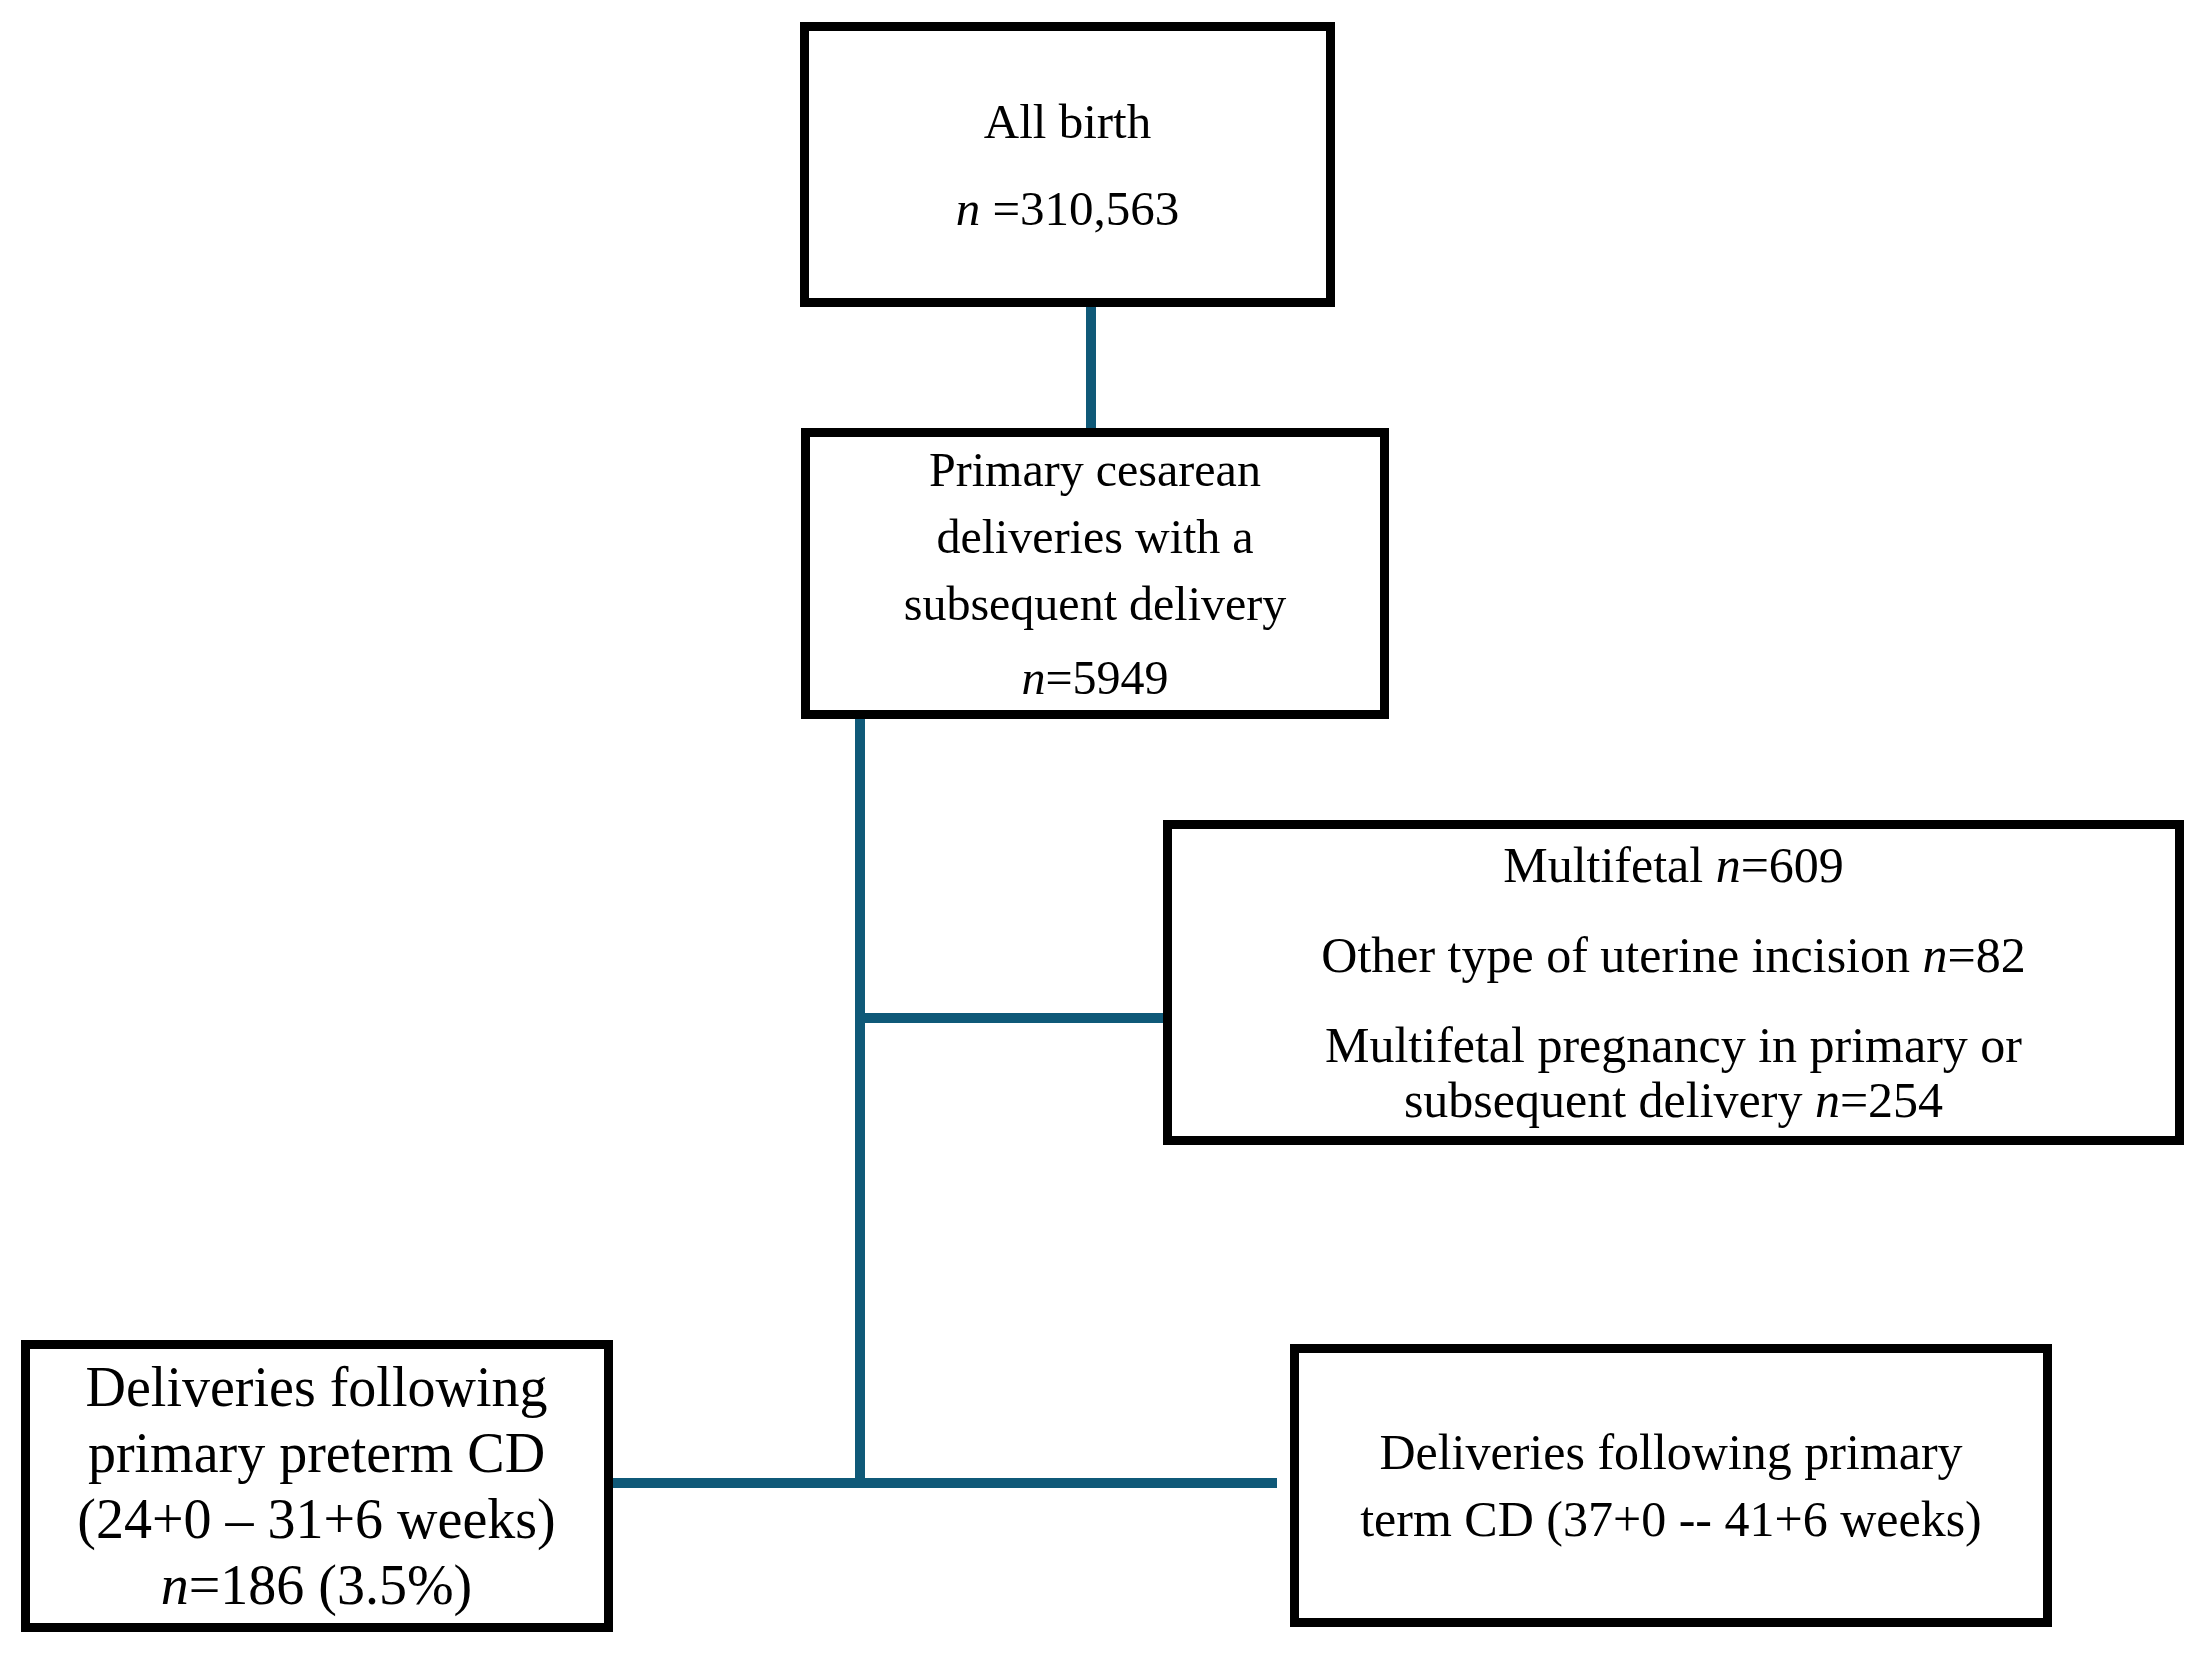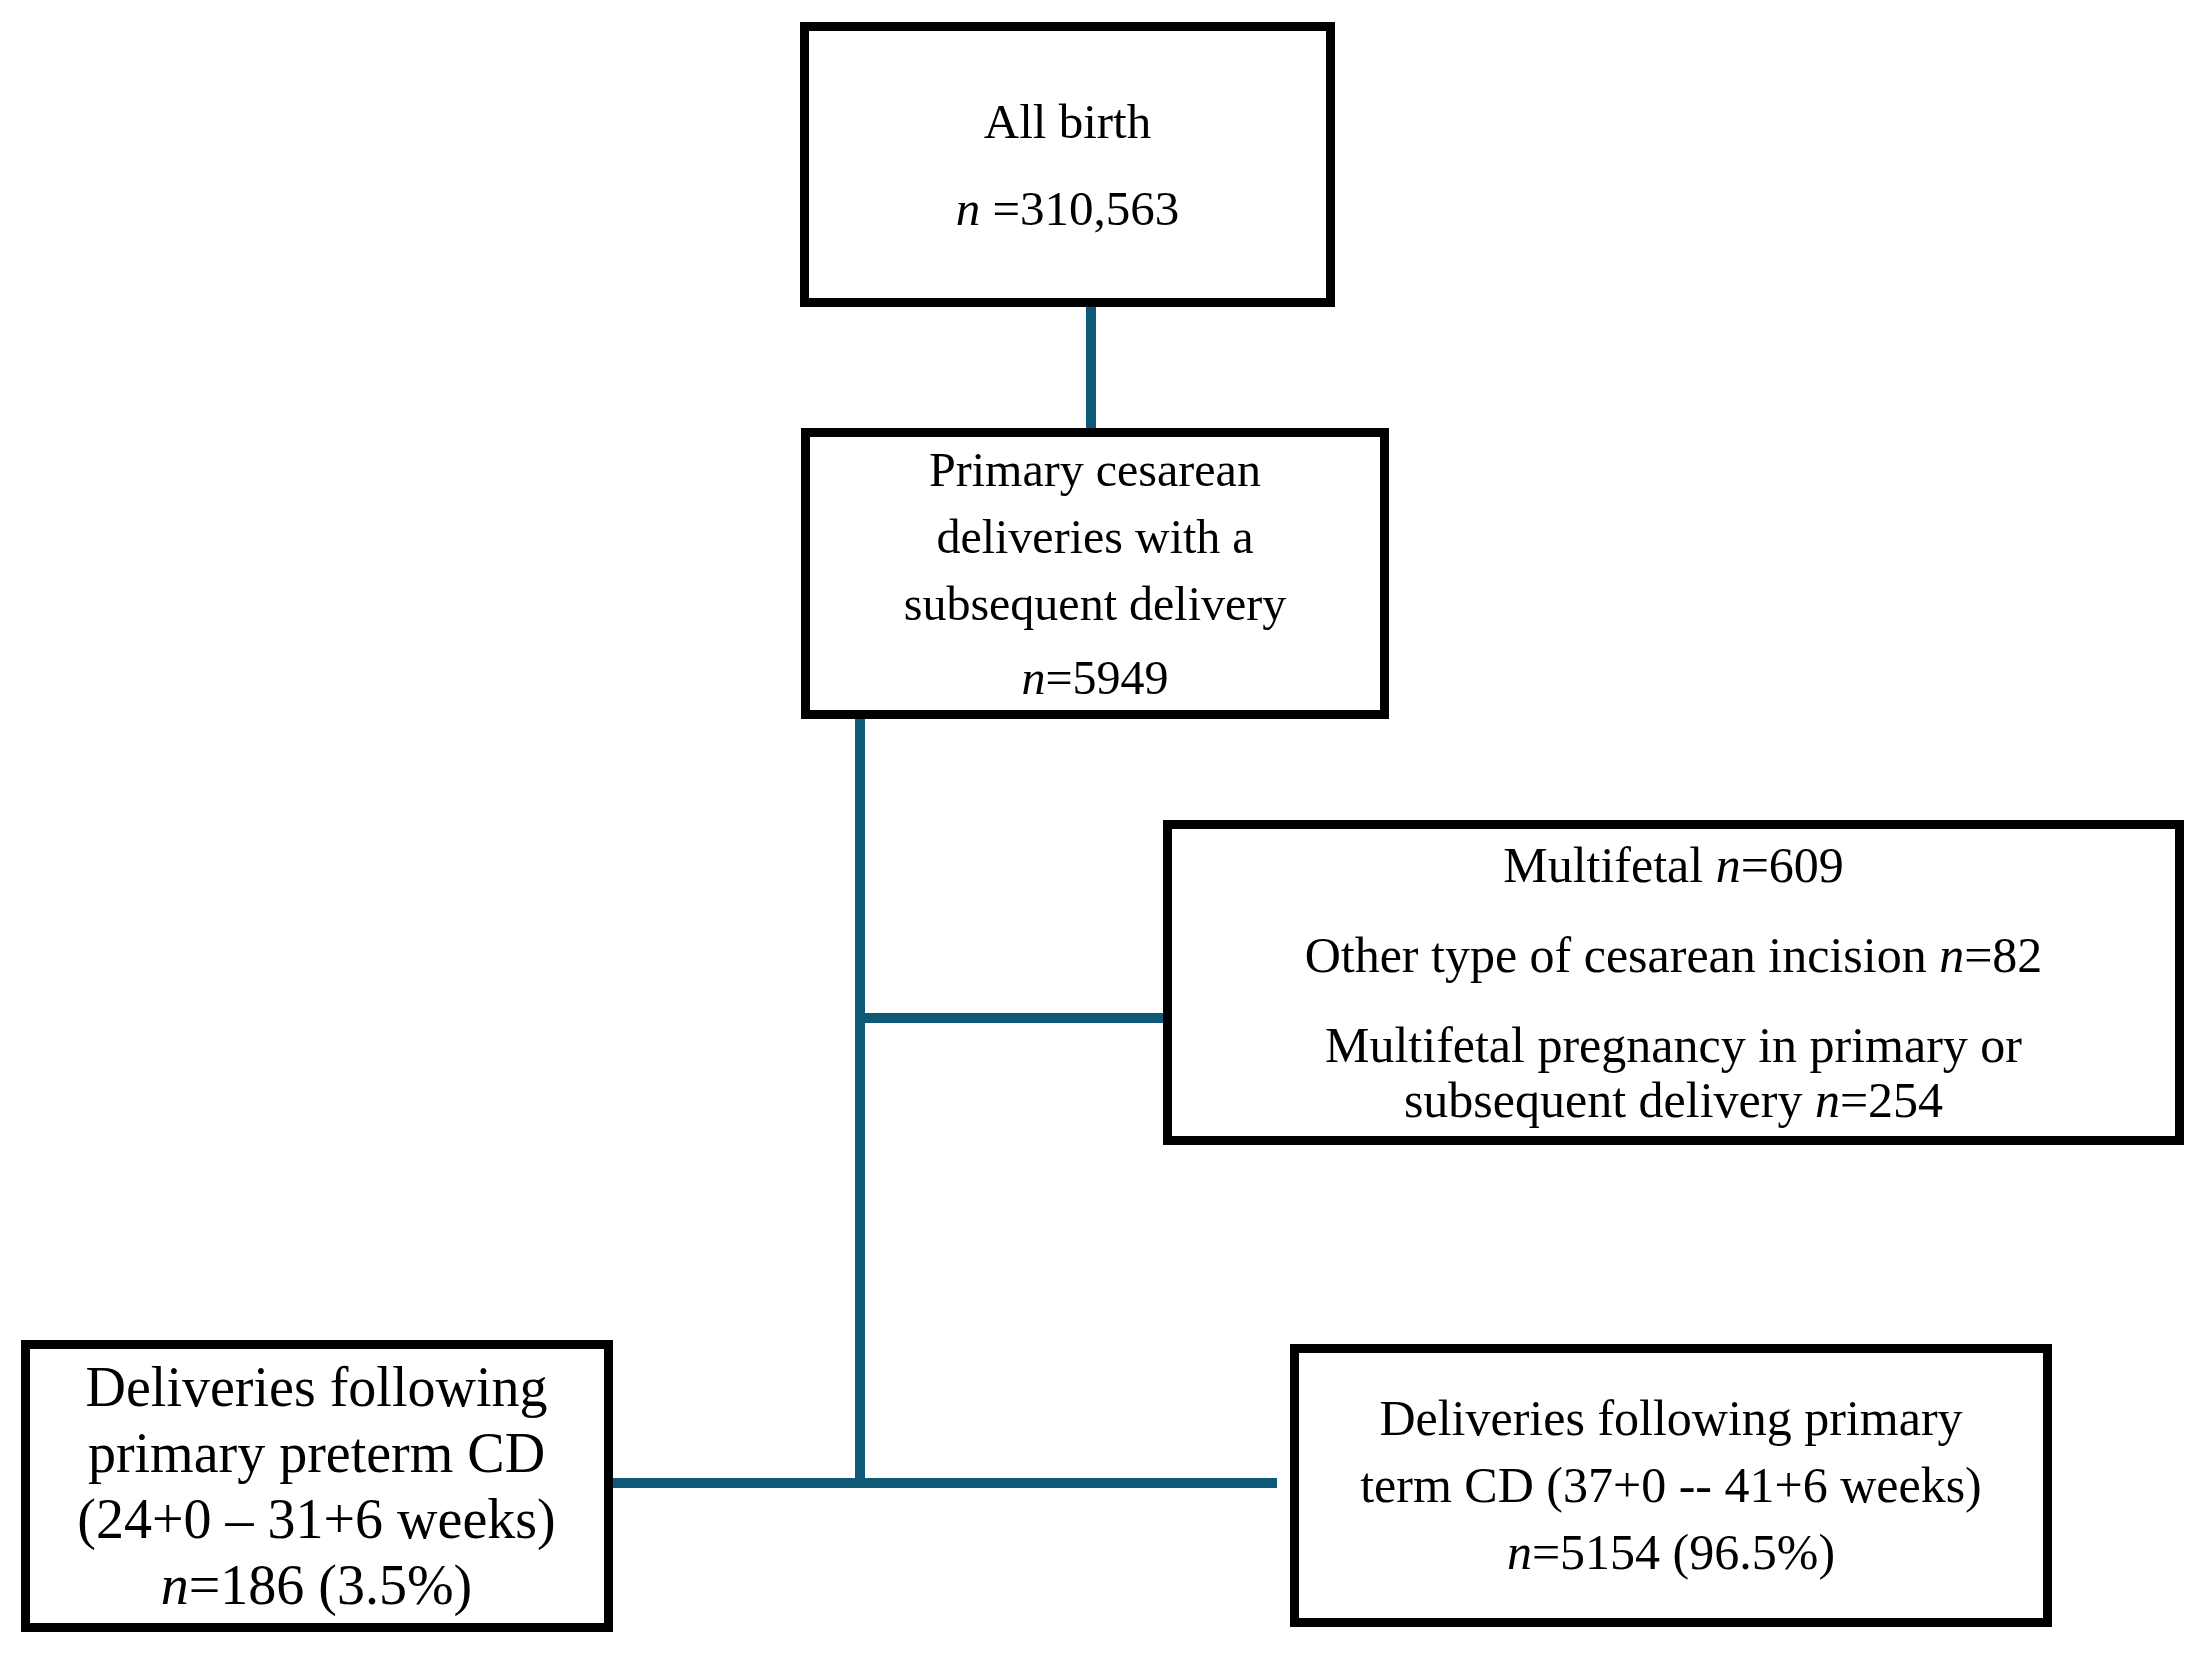--- a/index.html
+++ b/index.html
@@ -71,21 +71,21 @@
     <div class="line line-n">
       <span class="it">n</span><span>=5949</span>
     </div>
   </div>
 
   <div class="box" id="box-exclusion">
     <div class="line">
       <span>Multifetal </span><span class="it">n</span><span>=609</span>
     </div>
     <div class="line para-gap">
-      <span>Other type of cesarean incision </span><span class="it">n</span><span>=82</span>
+      <span>Other type of uterine incision </span><span class="it">n</span><span>=82</span>
     </div>
     <div class="line para-gap">
       <span>Multifetal pregnancy in primary or</span>
     </div>
     <div class="line">
       <span>subsequent delivery </span><span class="it">n</span><span>=254</span>
     </div>
   </div>
 
   <div class="box" id="box-preterm">
@@ -103,19 +103,16 @@
     </div>
   </div>
 
   <div class="box" id="box-term">
     <div class="line">
       <span>Deliveries following primary</span>
     </div>
     <div class="line">
       <span>term CD (37+0 -- 41+6 weeks)</span>
     </div>
-    <div class="line">
-      <span class="it">n</span><span>=5154 (96.5%)</span>
-    </div>
   </div>
 
 </div>
 
 
 </body></html>

